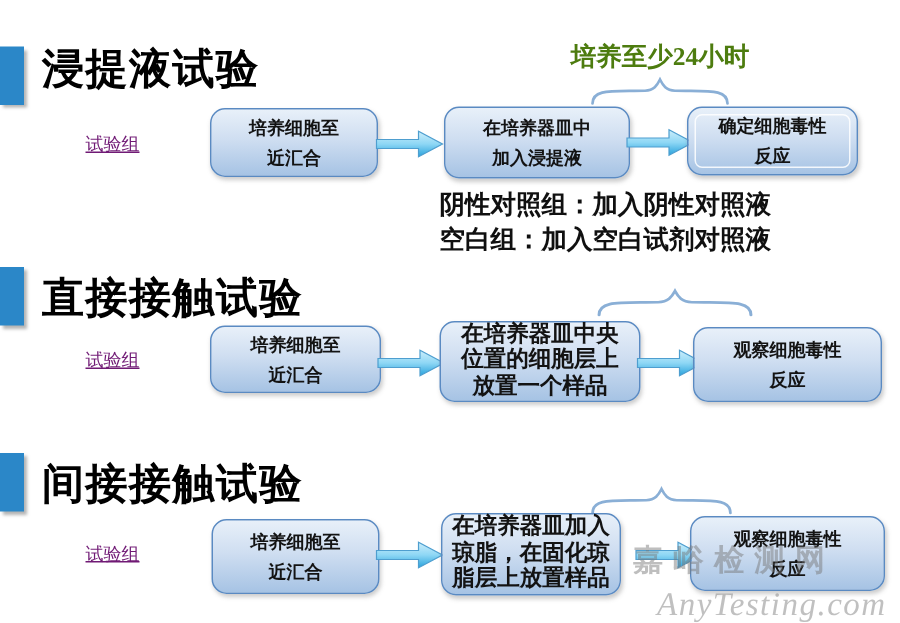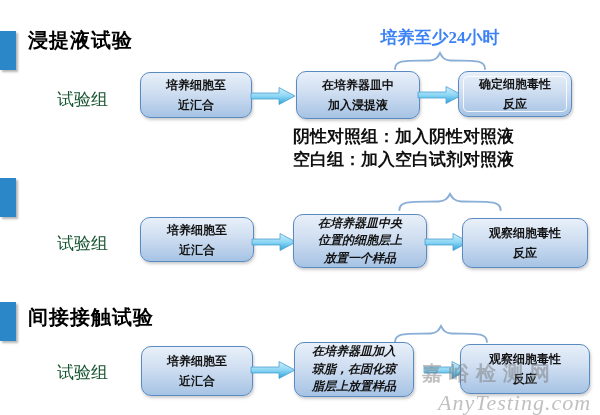--- a/index.html
+++ b/index.html
@@ -5,41 +5,41 @@
   html,body { margin:0; padding:0; background:#fff; }
   .canvas {
     position:relative; width:600px; height:415px; background:#ffffff;
     font-family:"Liberation Serif","DejaVu Serif",serif; overflow:hidden;
   }
   .bullet {
     position:absolute; left:0; width:16px; height:39px; background:#2b87c8;
     box-shadow:2px 2px 2px rgba(120,120,120,.55);
   }
   .sec-title {
-    position:absolute; left:28px; font-size:20px; font-weight:bold; color:#000;
+    position:absolute; left:28px; font-size:28px; font-weight:bold; color:#000;
     letter-spacing:1px; white-space:nowrap;
   }
-  .group-label { position:absolute; font-size:17px; color:#14532d; white-space:nowrap; }
+  .group-label { position:absolute; font-size:12px; color:#701a75; white-space:nowrap;text-decoration:underline; }
   .fbox {
     position:absolute; box-sizing:border-box; border:1.6px solid #5a8ac2; border-radius:10px;
     background:linear-gradient(180deg,#e8f0f9 0%,#cfdef1 45%,#a6c3e4 100%);
     box-shadow:1px 2px 3px rgba(110,110,110,.35);
     display:flex; align-items:center; justify-content:center; text-align:center;
     font-weight:bold; color:#131313; white-space:pre-line;
   }
   .fbox.inner::after {
     content:""; position:absolute; inset:4px;
     border:1px solid rgba(255,255,255,.85); border-radius:5px; pointer-events:none;
   }
   .fs16 { font-size:12px; line-height:20px; }
-  .fs15 { font-size:12px; line-height:17.5px;font-style:italic; }
+  .fs15 { font-size:15px; line-height:17.5px; }
   .arrow { position:absolute; }
   .brace { position:absolute; }
   .brace-label {
-    position:absolute; font-size:17px; font-weight:bold; color:#3b82f6;
+    position:absolute; font-size:17px; font-weight:bold; color:#4d7c0f;
     text-align:center; white-space:nowrap;
   }
   .notes {
     position:absolute; left:293px; top:125px; font-size:17px; font-weight:bold;
     color:#101010; line-height:23px; white-space:nowrap;
   }
   .wm-cn {
     position:absolute; left:422px; top:360px; z-index:9;
     font-size:20px; font-weight:bold; letter-spacing:7px;
     color:rgba(120,120,120,.48); white-space:nowrap;
@@ -87,20 +87,21 @@
   </svg>
   <div class="fbox fs16 inner" style="left:458px; top:71px; width:114px; height:46px">确定细胞毒性
 反应</div>
 
   <div class="notes">
     <div>阴性对照组：加入阴性对照液</div>
     <div>空白组：加入空白试剂对照液</div>
   </div>
 
   <div class="bullet" style="top:178px"></div>
+  <div class="sec-title" style="top:180px">直接接触试验</div>
 
   <svg class="brace" style="left:396px; top:192px" width="108" height="20" viewBox="0 0 96 20" preserveAspectRatio="none">
     <path d="M3,18 C3,8 16,10 38,9.5 C44,9.3 46,6 48,2 C50,6 52,9.3 58,9.5 C80,10 93,8 93,18" fill="none" stroke="#8aafd6" stroke-width="1.8" stroke-linecap="round"></path>
   </svg>
 
   <div class="group-label" style="left:57px; top:232px">试验组</div>
 
   <div class="fbox fs16" style="left:140px; top:217px; width:114px; height:45px">培养细胞至
 近汇合</div>
   <svg class="arrow" style="left:251px; top:231px" width="46" height="22" viewBox="0 0 46 22">

